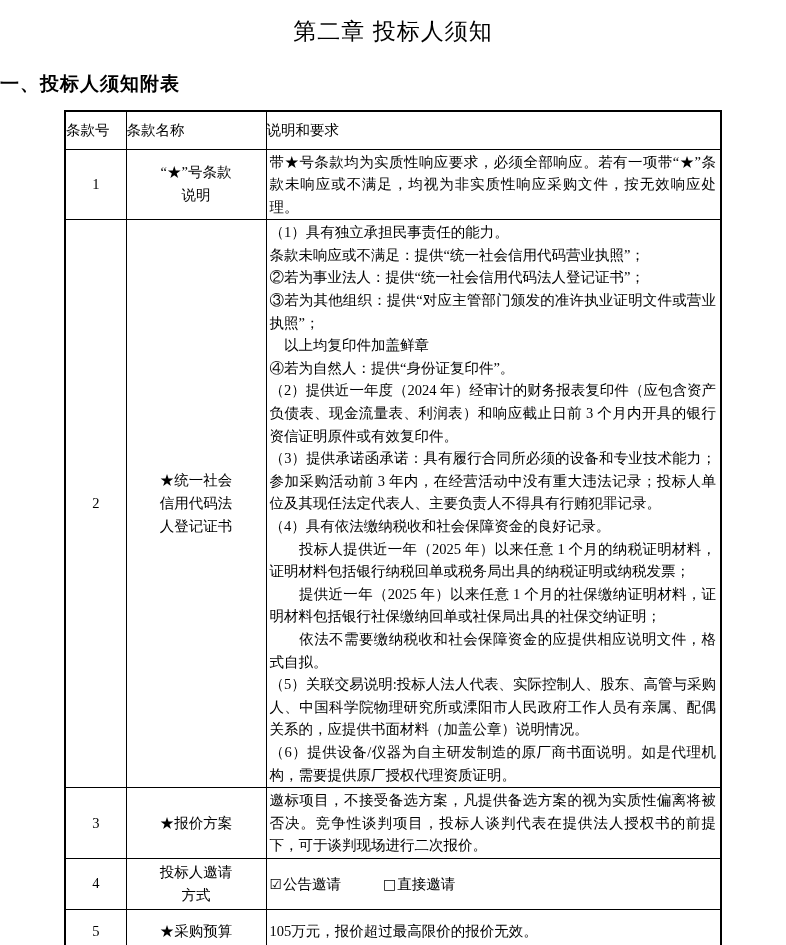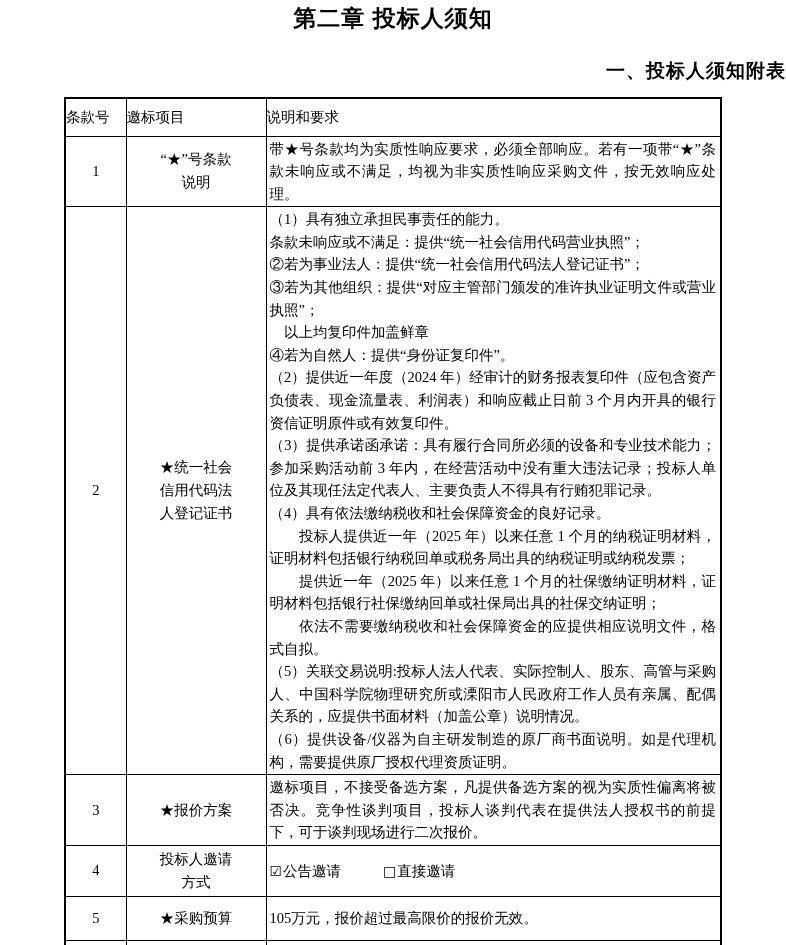--- a/index.html
+++ b/index.html
@@ -6,28 +6,28 @@
   html, body { background:#ffffff; }
   body {
     width:786px; height:945px;
     font-family:"Liberation Serif","DejaVu Serif",serif;
     color:#000;
     position:relative;
     overflow:hidden;
   }
   .doc-title{
     text-align:center;
-    padding-top:3px;
+    padding-top:16px;
     font-family:"Liberation Sans","DejaVu Sans",sans-serif;
-    font-weight:bold;
+    font-weight:normal;
     font-size:23px;
     letter-spacing:1px;
   }
   .doc-subtitle{
-    text-align:right;
+    text-align:left;
     margin-top:24px;
     font-family:"Liberation Sans","DejaVu Sans",sans-serif;
     font-weight:bold;
     font-size:19px;
     letter-spacing:1px;
   }
   table.main{
     border-collapse:collapse;
     table-layout:fixed;
     margin:13px 0 0 64px;
@@ -82,21 +82,21 @@
 <table class="main">
   <colgroup>
       <col class="c1">
       <col class="c2">
       <col class="c3">
     </colgroup>
 
   <tbody>
       <tr class="r-header">
     <th>条款号</th>
-    <th>邀标项目</th>
+    <th>条款名称</th>
     <th>说明和要求</th>
   </tr>
 
   <tr class="r1">
     <td class="no">1</td>
     <td class="name">“★”号条款说明</td>
     <td class="desc">
       <div class="para">带★号条款均为实质性响应要求，必须全部响应。若有一项带“★”条款未响应或不满足，均视为非实质性响应采购文件，按无效响应处理。</div>
     </td>
   </tr>

